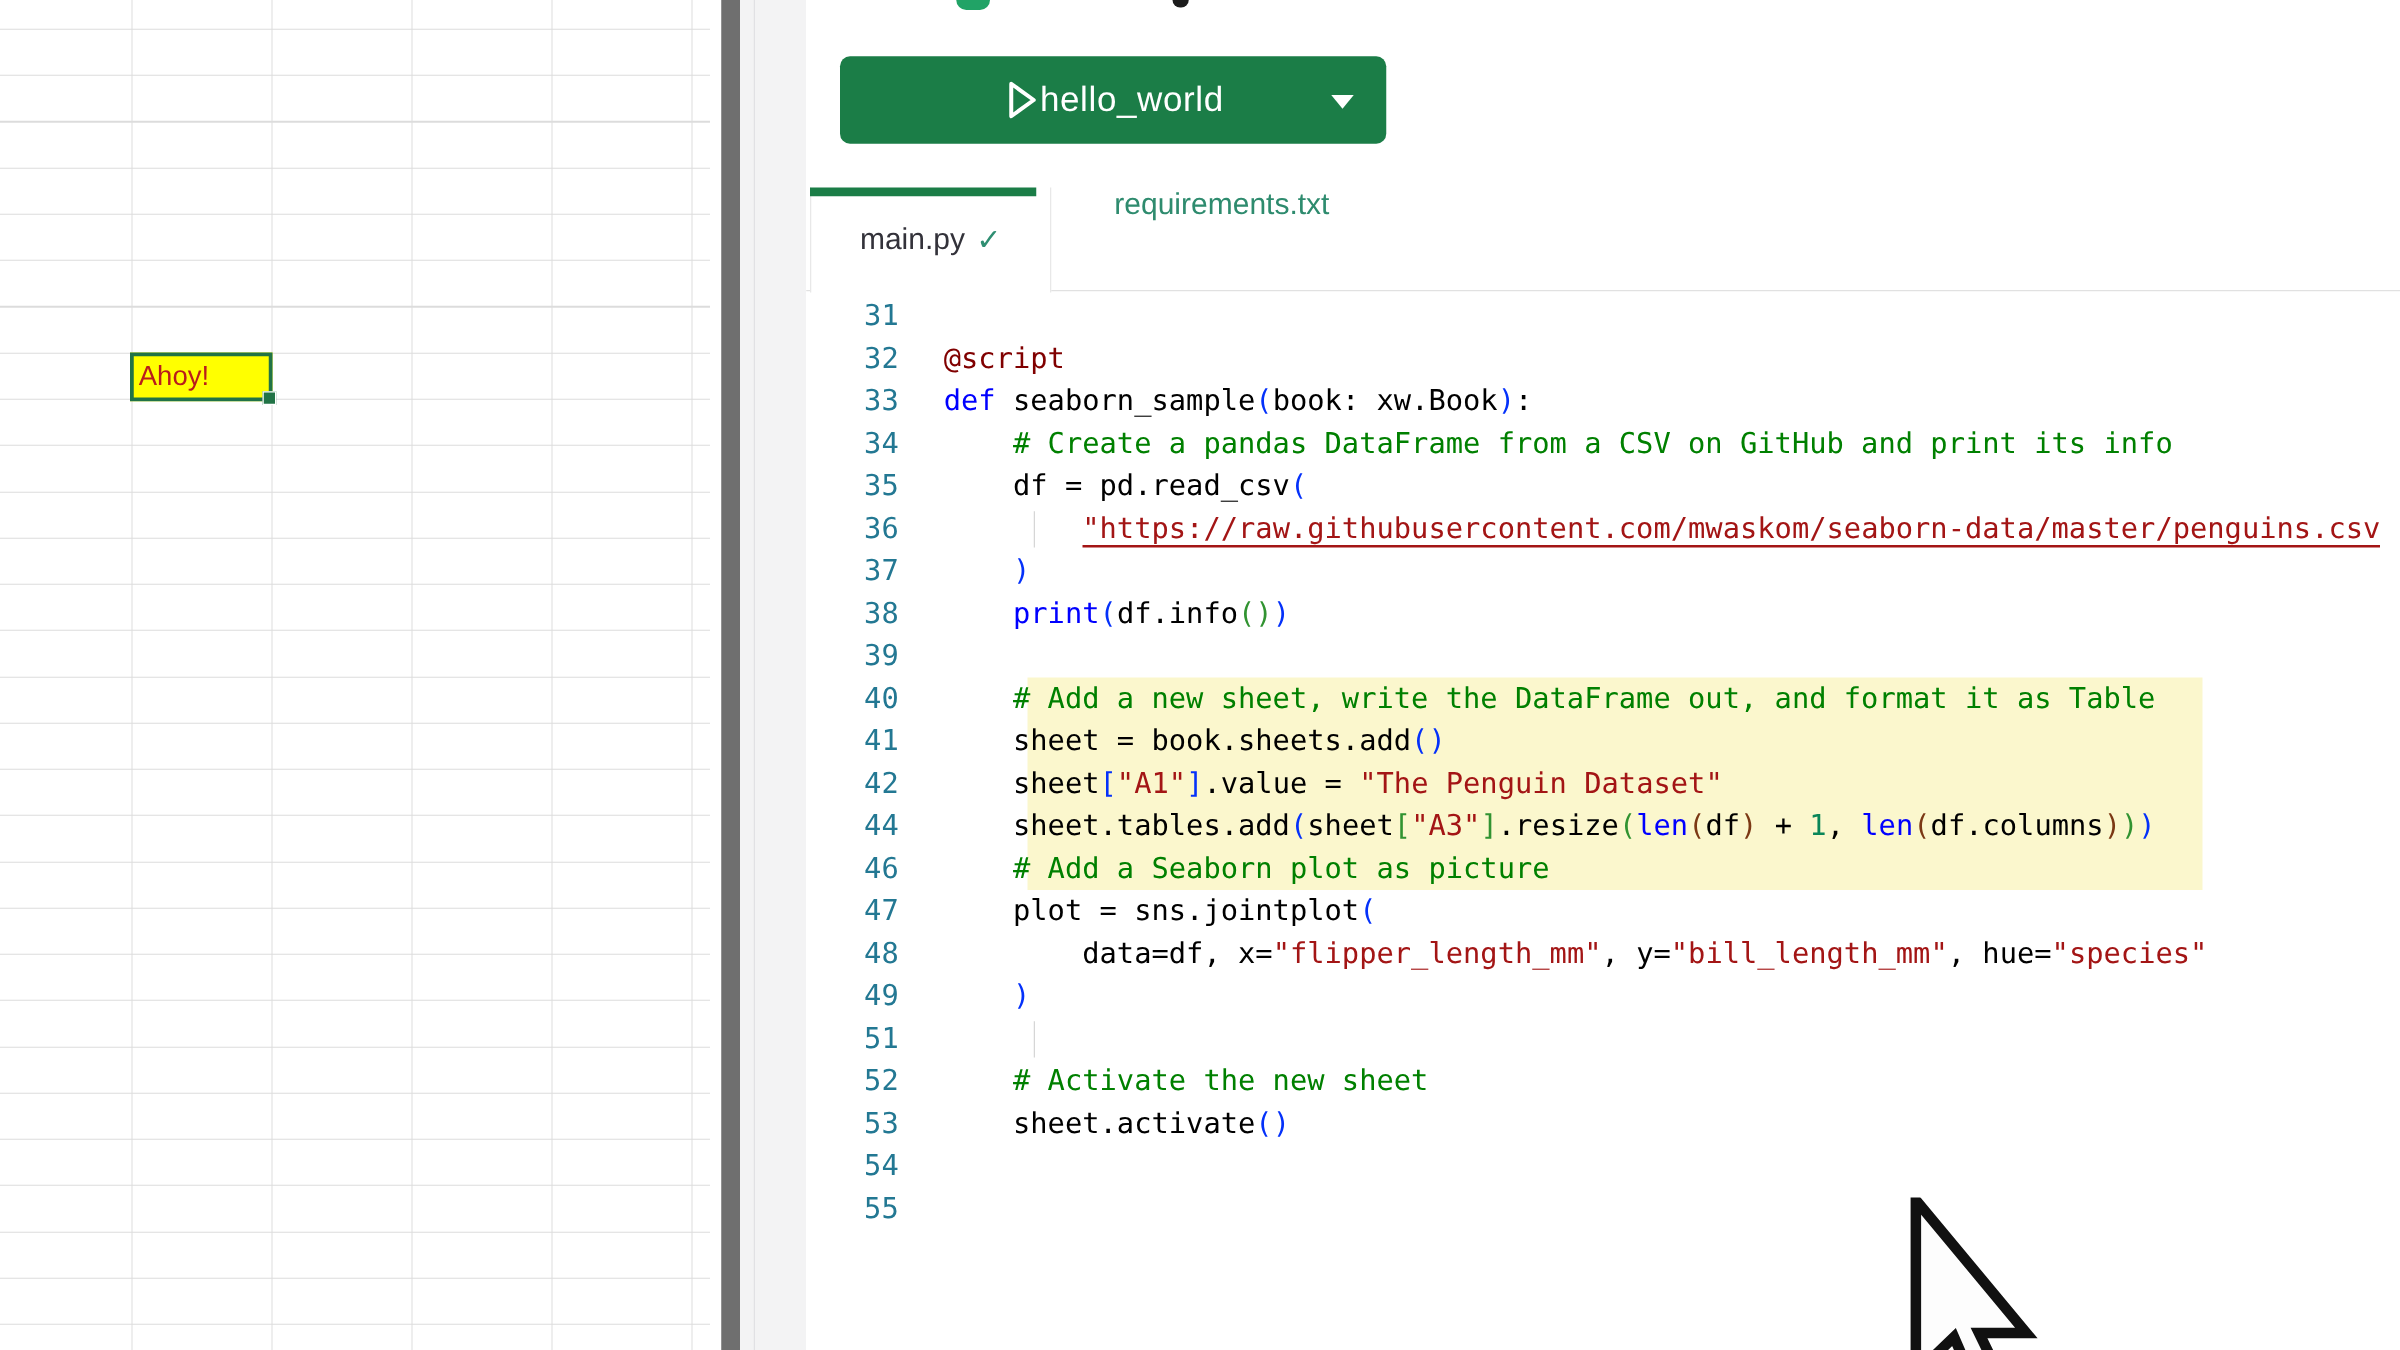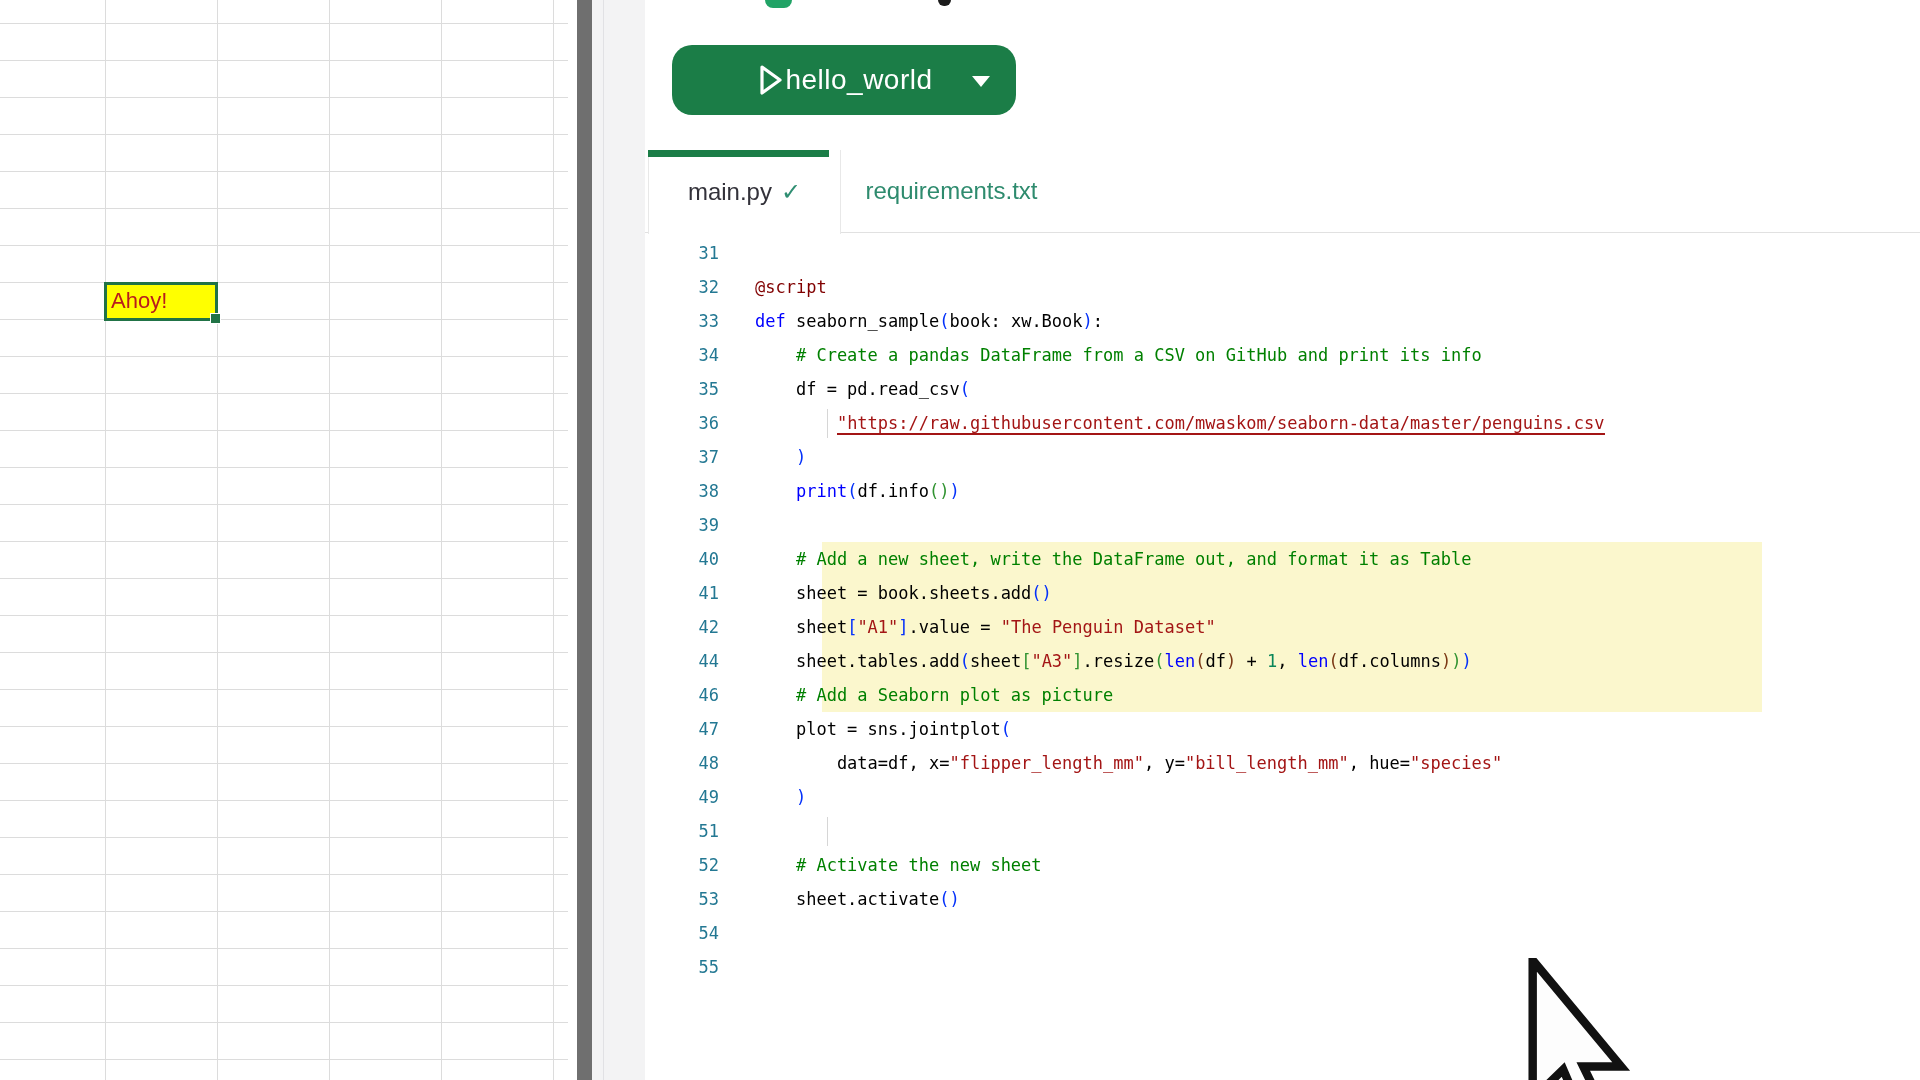--- a/index.html
+++ b/index.html
@@ -22,44 +22,44 @@
   #gutter-white{position:absolute;left:568px;top:0;width:9px;height:1080px;background:#fff;}
   #pane-divider{position:absolute;left:577px;top:0;width:15px;height:1080px;background:#6f6f6f;}
   #gray-strip{position:absolute;left:592px;top:0;width:53px;height:1080px;background:#f3f3f4;}
   #gray-strip-line{position:absolute;left:603px;top:0;width:1px;height:1080px;background:#e1e1e4;}
 
   
   #panel{position:absolute;left:645px;top:0;width:1275px;height:1080px;background:#fff;}
   #logo-green{position:absolute;left:765px;top:0;width:27px;height:8px;border-radius:0 0 14px 14px;background:var(--logo-green);}
   #logo-black{position:absolute;left:938px;top:0;width:13px;height:6px;border-radius:0 0 7px 7px;background:#1c1c1c;}
 
-  #run-button{position:absolute;left:672px;top:45px;width:344px;height:70px;border-radius:20px;
+  #run-button{position:absolute;left:672px;top:45px;width:437px;height:70px;border-radius:8px;
     background:var(--accent);display:flex;align-items:center;justify-content:center;cursor:pointer;}
   #run-button .label{color:#fff;font-size:28px;letter-spacing:0.5px;}
   #run-caret{position:absolute;right:26px;top:31px;width:0;height:0;
     border-left:9px solid transparent;border-right:9px solid transparent;border-top:11px solid #fff;}
 
   
   #tabbar{position:absolute;left:645px;top:150px;width:1275px;height:83px;background:#fff;}
   #tabbar-border{position:absolute;left:645px;top:232px;width:1275px;height:1px;background:#e1e1e1;}
   #tab-main{position:absolute;left:648px;top:150px;width:193px;height:84px;background:#fff;
     border-left:1px solid #e8e8e8;border-right:1px solid #e8e8e8;box-sizing:border-box;
     display:flex;align-items:center;justify-content:center;font-size:24px;color:var(--tab-text);z-index:3;cursor:pointer;}
   #tab-main .green-bar{position:absolute;left:-1px;top:0;width:181px;height:7px;background:var(--accent);}
   #tab-main .check{color:var(--check-green);margin-left:9px;font-size:24px;}
-  #tab-req{position:absolute;left:804px;top:150px;width:295px;height:82px;
-    display:flex;align-items:center;justify-content:center;font-size:24px;color:var(--tab-green);cursor:pointer;}
+  #tab-req{position:absolute;left:830px;top:150px;width:295px;height:82px;
+    display:flex;justify-content:center;font-size:24px;color:var(--tab-green);cursor:pointer;}
 
   
   #hl-block{position:absolute;left:822px;top:542px;width:940px;height:170px;background:var(--hl-yellow);z-index:1;}
   .indent-guide{position:absolute;left:827px;width:1px;background:#d6d6d6;z-index:2;}
   #guide-36{top:409px;height:29px;}
   #guide-48{top:817px;height:29px;}
   #code-lines{position:absolute;left:645px;top:236px;width:1275px;height:844px;z-index:2;
-    font-family:"DejaVu Sans Mono","Liberation Mono",monospace;font-size:17px;}
+    font-family:"DejaVu Sans Mono","Liberation Mono",monospace;font-size:23px;}
   .line{display:flex;height:34px;line-height:34px;}
   .line .gutter{width:74px;text-align:right;color:var(--gutter);flex:none;}
   .line .code{margin-left:36px;white-space:pre;color:#000;}
   .tok-kw{color:var(--c-kw);} .tok-str{color:var(--c-str);} .tok-com{color:var(--c-com);}
   .tok-num{color:var(--c-num);} .tok-dec{color:var(--c-dec);} .tok-pl{color:#000;}
   .tok-b1{color:var(--c-b1);} .tok-b2{color:var(--c-b2);} .tok-b3{color:var(--c-b3);}
   .tok-lnk{color:var(--c-str);border-bottom:2px solid var(--c-str);}
 
   
   #mouse-cursor{position:absolute;left:1526px;top:958px;z-index:10;}

